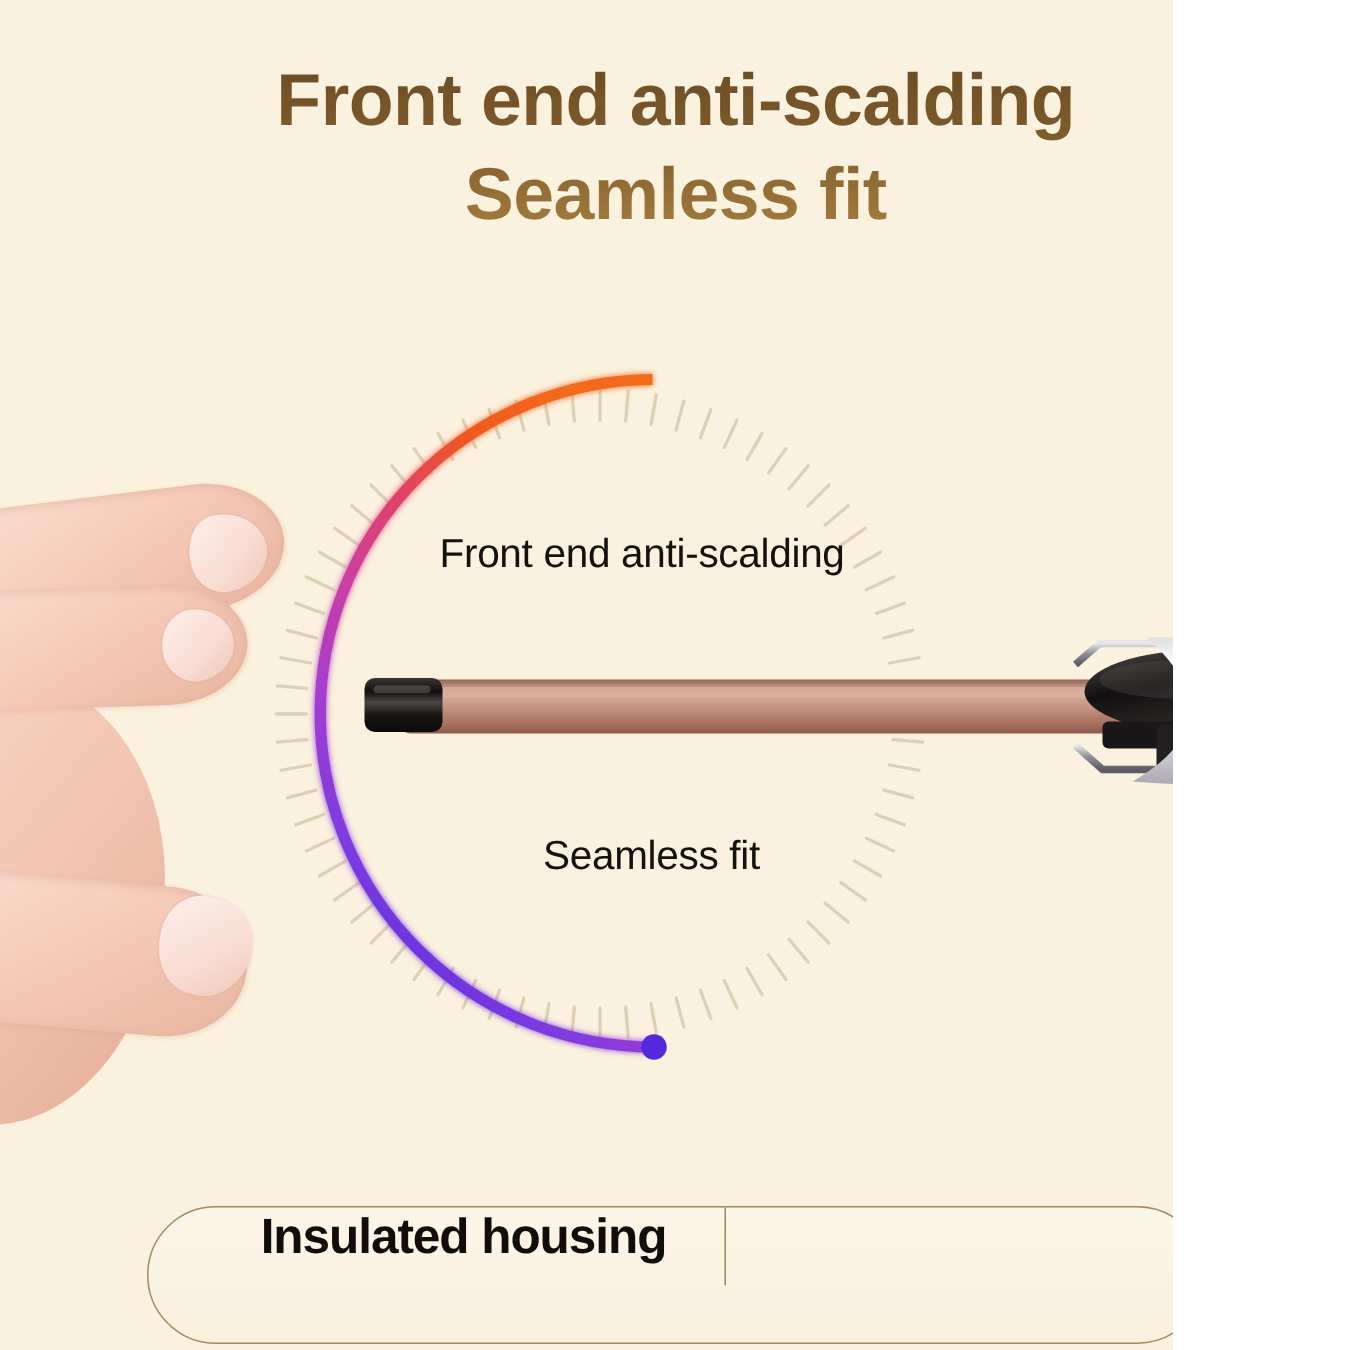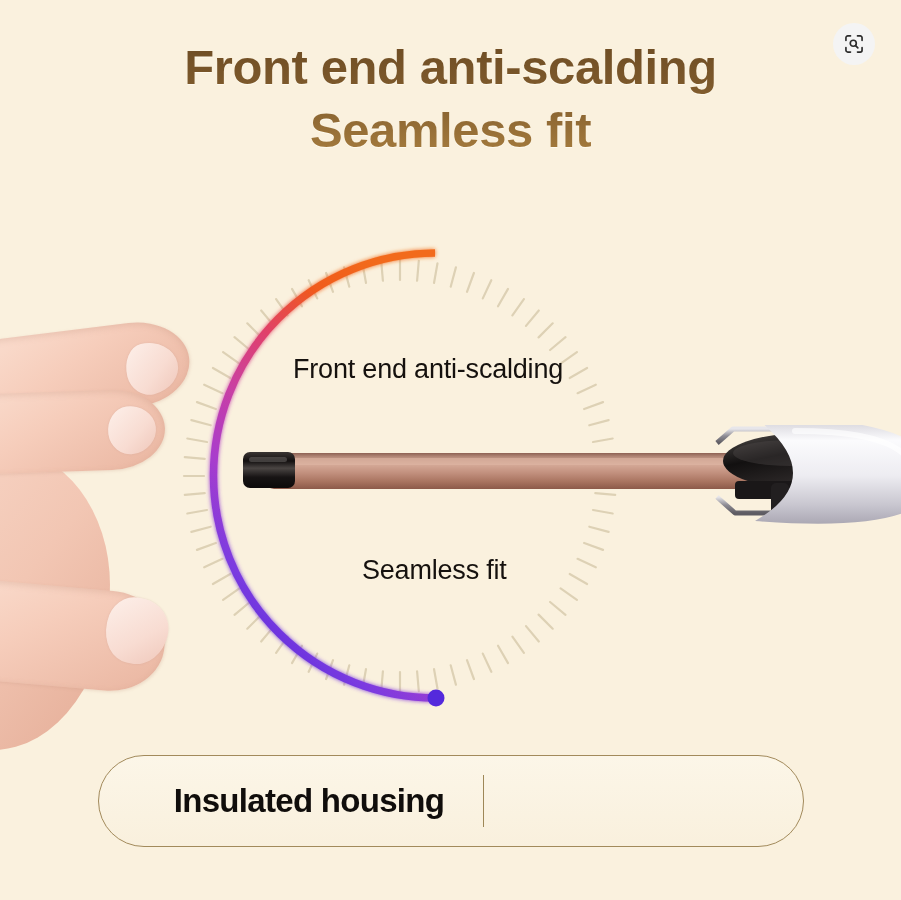--- a/index.html
+++ b/index.html
@@ -3,21 +3,21 @@
 <meta charset="utf-8">
 <style>
   * { margin:0; padding:0; box-sizing:border-box; }
   html, body {
     width:901px; height:900px;
     font-family:"Liberation Sans", sans-serif;
     overflow:hidden;
   }
   #stage {
     position:relative;
-    width:901px; height:900px;
+    width:782px; height:900px;
     background:#FAF1DE;
     overflow:hidden;
   }
 
   
   #lens-btn {
     position:absolute; top:23px; left:833px;
     width:42px; height:42px; border-radius:50%;
     background:#F4F4F4;
     display:flex; align-items:center; justify-content:center;
@@ -113,26 +113,26 @@
     color:#15110E;
     font-size:27px;
     letter-spacing:-0.2px;
     white-space:nowrap;
   }
   #label-front { left:293px; top:354px; }
   #label-seam  { left:362px; top:555px; }
 
   
   #pill {
-    position:absolute; left:98px; top:755px;
+    position:absolute; left:98px; top:804px;
     width:706px; height:92px;
     border:1.4px solid #A28A5B;
     border-radius:46px;
     background:linear-gradient(180deg,#FCF6E8 0%,#F9F0DD 100%);
-    display:flex; align-items:center;
+    display:flex; align-items:flex-start;
   }
   #pill-title {
     font-size:33px; font-weight:bold; color:#100D0B;
     letter-spacing:-0.7px;
     margin-left:36px;
     width:348px;
     text-align:center;
   }
   #pill-divider {
     width:1.4px; height:52px; background:#9E8757; flex:0 0 auto;

